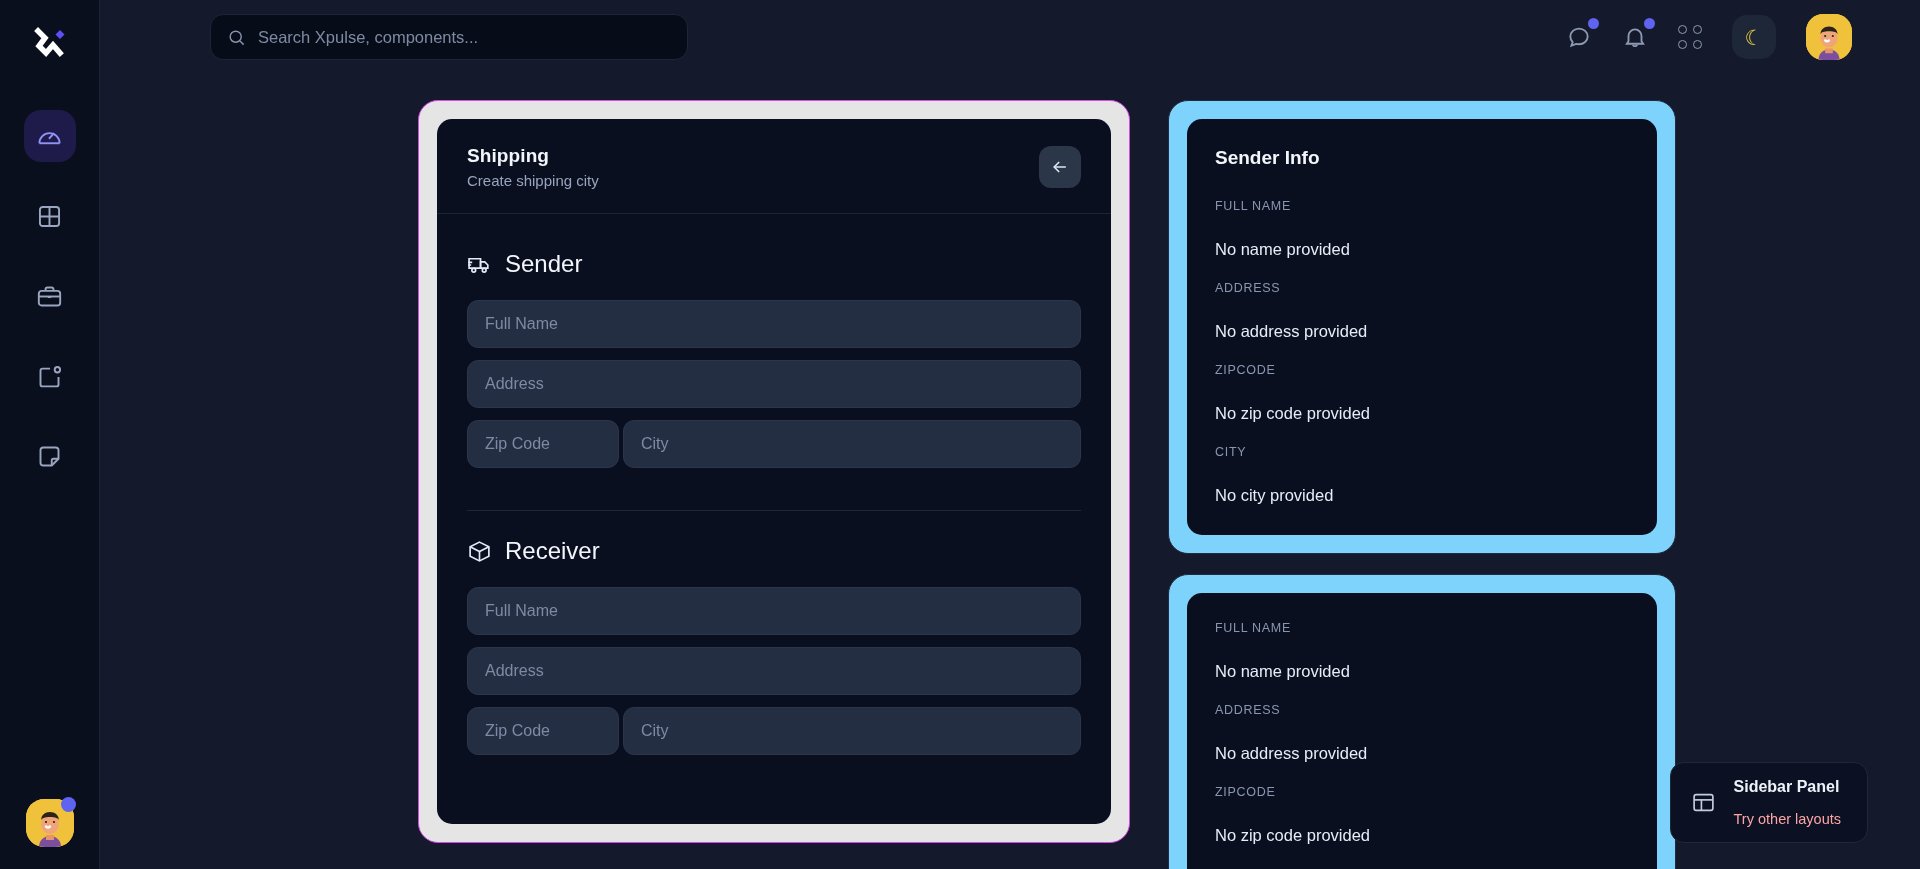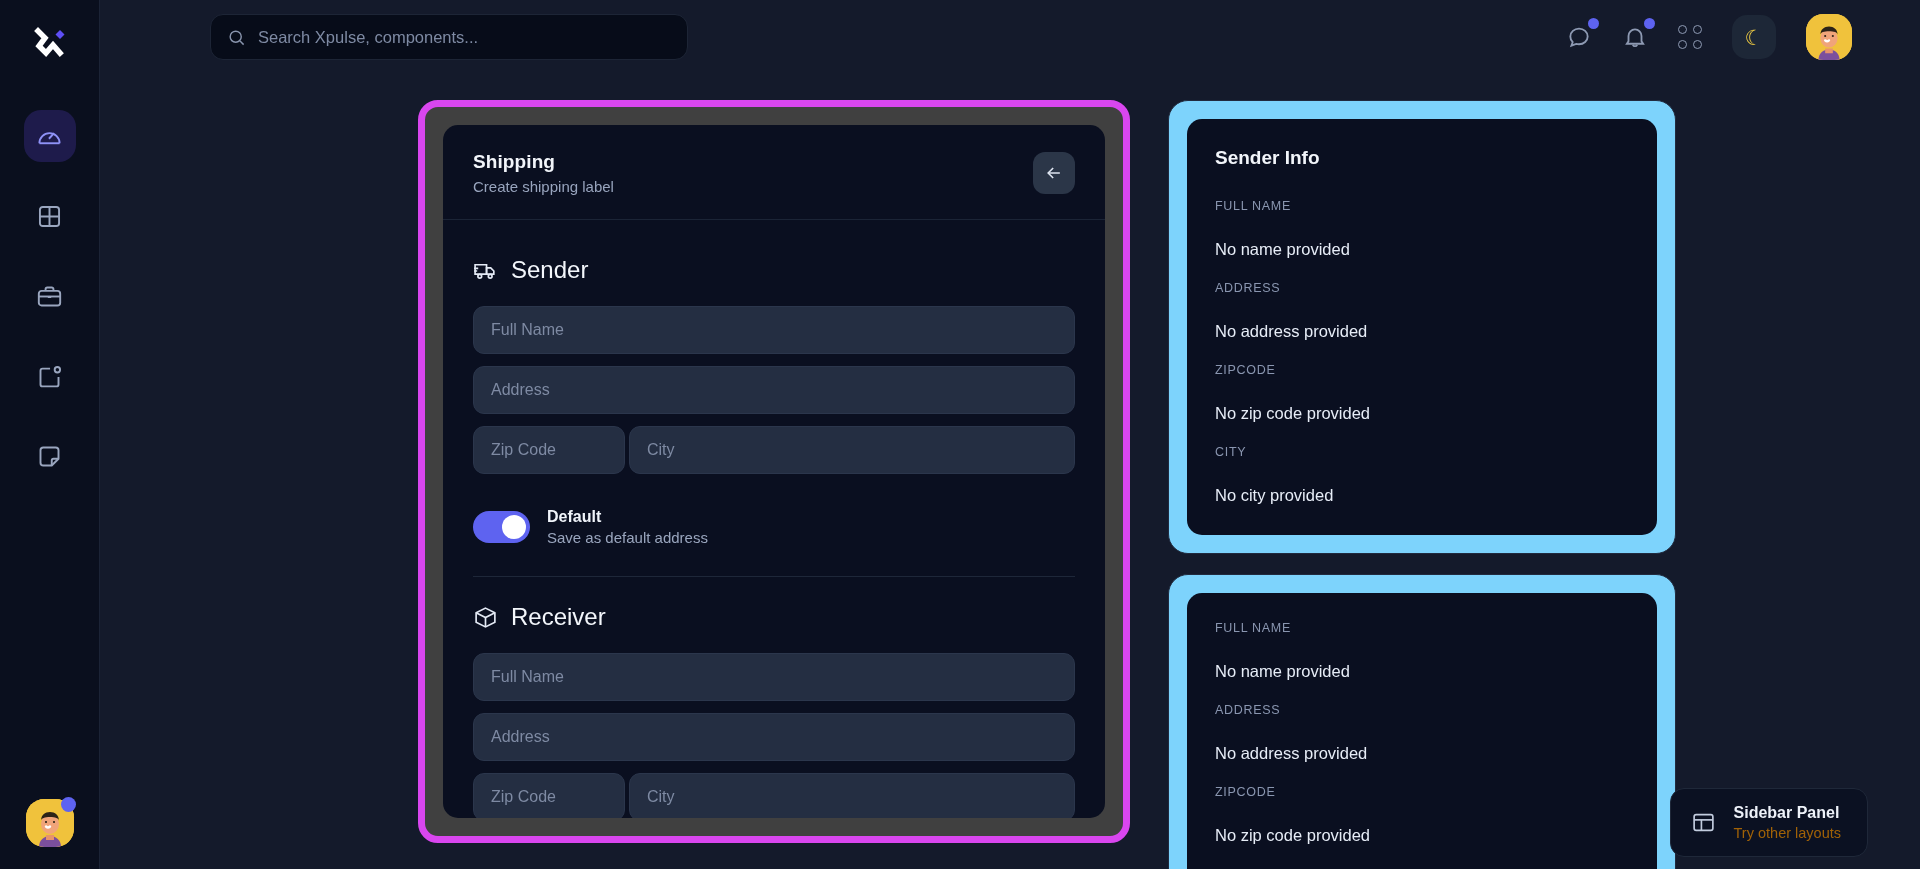--- a/index.html
+++ b/index.html
@@ -146,22 +146,22 @@
     gap: 38px;
     padding: 26px 52px 0 318px;
     min-height: 0;
     overflow: hidden;
   }
 
   
   .form-card {
     width: 712px;
     flex: 0 0 712px;
-    background: #404040;
-    border: 7px solid #d946ef;
+    background: #e5e5e5;
+    border: 1px solid #d946ef;
     border-radius: 20px;
     padding: 18px;
     height: calc(100% - 26px);
     overflow: hidden;
   }
   .form-inner {
     background: #0a0f20;
     border-radius: 15px;
     height: 100%;
     overflow: hidden;
@@ -264,34 +264,34 @@
     letter-spacing: .7px;
     color: #8a96b0;
     margin-bottom: 7px;
   }
   .info-value { font-size: 16.5px; color: #e7edf7; margin-top: 27px; }
 
   
   .toast {
     position: absolute;
     right: 52px;
-    bottom: 12px;
+    bottom: 26px;
     background: #0b1122;
     border: 1px solid #1f2troubles;
     border: 1px solid #1f2839;
     border-radius: 14px;
     padding: 15px 26px 15px 20px;
     display: flex;
     align-items: center;
     gap: 18px;
     cursor: pointer;
   }
   .toast svg { width: 25px; height: 25px; stroke: #c3cddf; fill: none; stroke-width: 1.6; }
   .toast-title { font-size: 16px; font-weight: bold; color: #eef2f9; }
-  .toast-sub { font-size: 14.5px; color: #a16207; margin-top: 3px; text-align: right; }
+  .toast-sub { font-size: 14.5px; color: #fca5a5; margin-top: 15px; text-align: right; }
 </style>
 </head>
 <body>
 
 <div class="app">
 
   <aside class="sidebar">
 
     <div class="logo">
       <svg viewBox="0 0 40 40" width="40" height="40">
@@ -409,21 +409,21 @@
     </header>
 
     <div class="content">
 
       <section class="form-card">
         <div class="form-inner">
 
           <div class="card-head">
             <div>
               <div class="card-title">Shipping</div>
-              <div class="card-sub">Create shipping label</div>
+              <div class="card-sub">Create shipping city</div>
             </div>
             <div class="back-btn">
               <svg viewBox="0 0 24 24">
                 <path d="M19 12H5"></path>
                   <path d="M11 6l-6 6 6 6"></path>
               </svg>
             </div>
           </div>
 
           <div class="card-body">
@@ -439,29 +439,20 @@
               <span>Sender</span>
             </div>
 
             <input class="field" type="text" placeholder="Full Name" style="">
             <input class="field" type="text" placeholder="Address" style="">
             <div class="row2">
               <input class="field zip" type="text" placeholder="Zip Code" style="">
               <input class="field city" type="text" placeholder="City" style="">
             </div>
 
-            <div class="toggle-row">
-              <div class="toggle">
-                <i></i>
-              </div>
-              <div>
-                <div class="toggle-label">Default</div>
-                <div class="toggle-sub">Save as default address</div>
-              </div>
-            </div>
 
             <div class="divider"></div>
 
             <div class="section-head">
               <svg viewBox="0 0 24 24">
                 <path d="M12 3 21 7.5v9L12 21l-9-4.5v-9z"></path>
                 <path d="M3 7.5 12 12l9-4.5"></path>
                   <path d="M12 12v9"></path>
               </svg>
               <span>Receiver</span>

